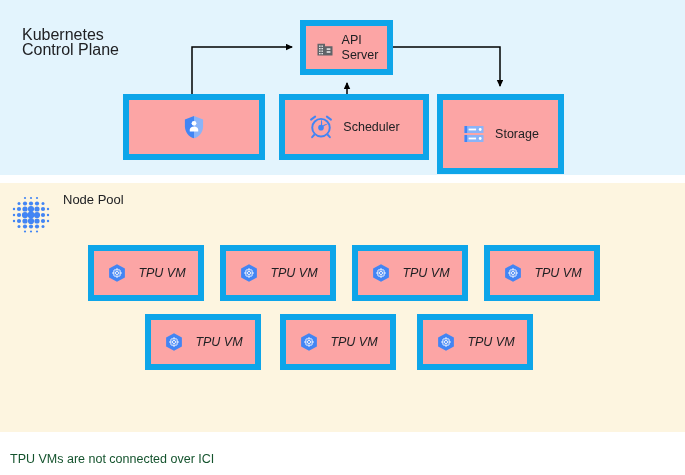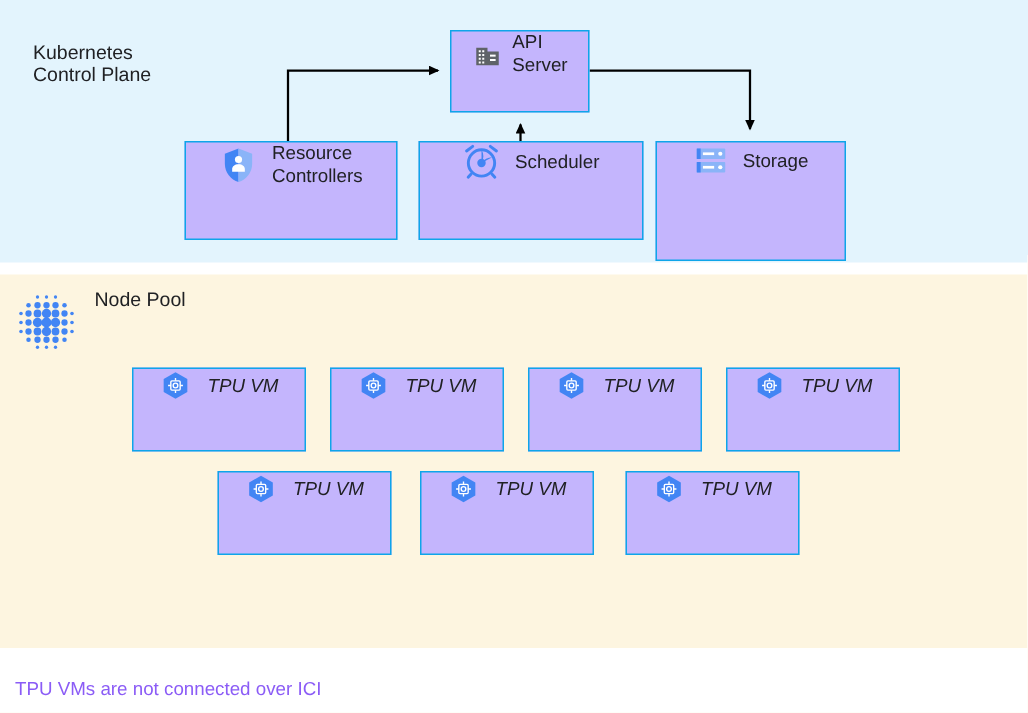--- a/index.html
+++ b/index.html
@@ -29,21 +29,21 @@
   }
   #node-pool-panel {
     top: 183px;
     height: 249px;
     background: #fdf5e0;
   }
 
   
   .section-title {
     position: absolute;
-    font-size: 13px;
+    font-size: 16px;
     line-height: 15px;
     color: #202124;
     white-space: pre-line;
   }
   #control-plane-title {
     left: 22px;
     top: 27px;
   }
   #node-pool-title {
     left: 63px;
@@ -57,25 +57,25 @@
     position: absolute;
     left: 10px;
     top: 192px;
     width: 42px;
     height: 42px;
   }
 
   
   .box {
     position: absolute;
-    background: #c4b5fd;
-    border: 1px solid #0ea5e9;
+    background: #fca5a5;
+    border: 6px solid #0ea5e9;
     box-sizing: border-box;
     display: flex;
-    align-items: flex-start;
+    align-items: center;
     justify-content: center;
   }
   .box-inner {
     display: flex;
     align-items: center;
     gap: 9px;
   }
   .box-label {
     font-size: 12.5px;
     line-height: 15px;
@@ -145,21 +145,21 @@
     pointer-events: none;
   }
 
   
   #footer-note {
     position: absolute;
     left: 10px;
     top: 452px;
     font-size: 12.5px;
     line-height: 15px;
-    color: #8b5cf6;
+    color: #14532d;
   }
 </style>
 </head>
 <body>
 
 <div class="panel" id="control-plane-panel"></div>
 
 <div class="panel" id="node-pool-panel"></div>
 
 <svg id="connectors" viewBox="0 0 685 475">
@@ -253,22 +253,20 @@
 </div>
 
 <div class="box" id="box-resource-controllers">
   <div class="box-inner">
     <svg class="box-icon" width="26" height="26" viewBox="0 0 24 24">
       <path d="M12 1.8 3.6 5v6.2c0 5.2 3.6 10 8.4 11.2V1.8z" fill="#4285f4"></path>
       <path d="M12 1.8 20.4 5v6.2c0 5.2-3.6 10-8.4 11.2V1.8z" fill="#8ab4f8"></path>
       <circle cx="12" cy="8.6" r="2.2" fill="#ffffff"></circle>
       <path d="M12 11.6c-2.3 0-3.9 1.3-3.9 2.9v1.6h7.8v-1.6c0-1.6-1.6-2.9-3.9-2.9z" fill="#ffffff"></path>
     </svg>
-    <span class="box-label">Resource
-Controllers</span>
   </div>
 </div>
 
 <div class="box" id="box-scheduler">
   <div class="box-inner">
     <svg class="box-icon" width="26" height="26" viewBox="0 0 24 24">
       <g fill="none" stroke="#4285f4" stroke-width="1.8" stroke-linecap="round">
         <path d="M2.8 5.2 6.6 2.4"></path>
         <path d="M21.2 5.2 17.4 2.4"></path>
         <path d="M5.6 19.4 3.8 21.4"></path>

